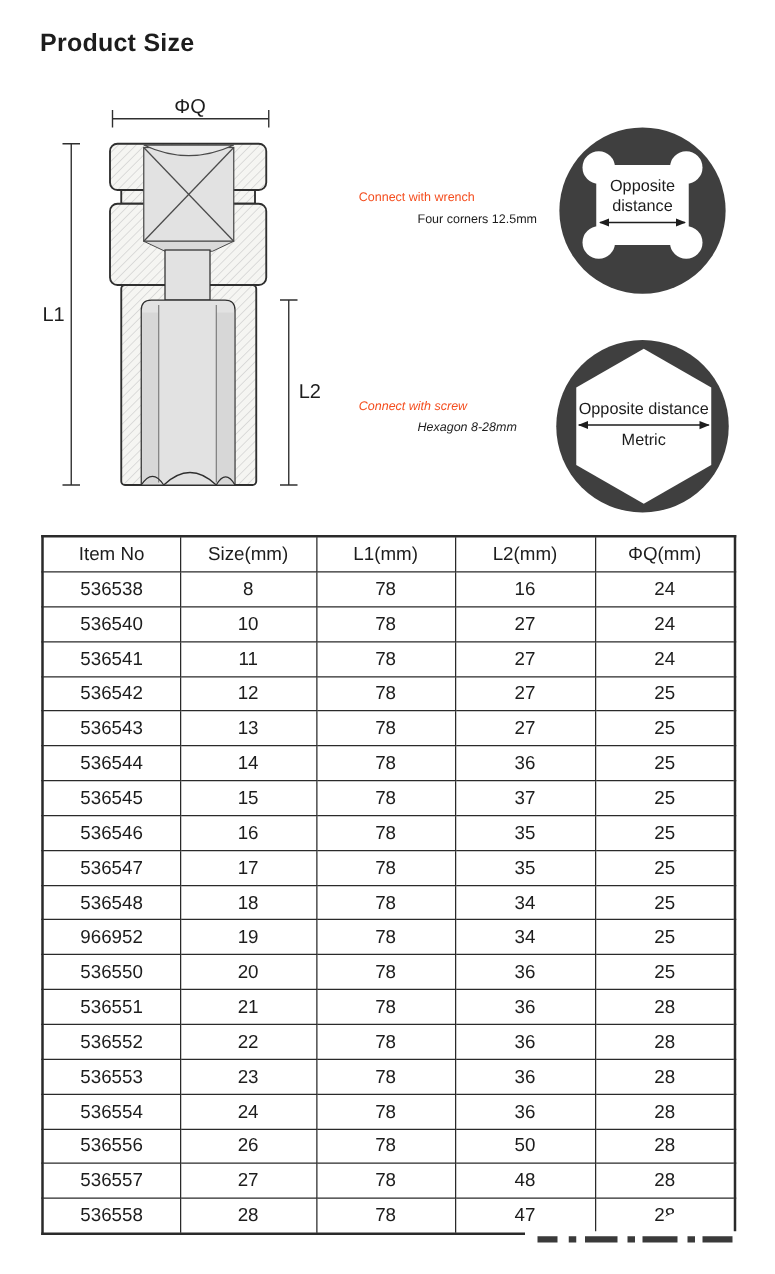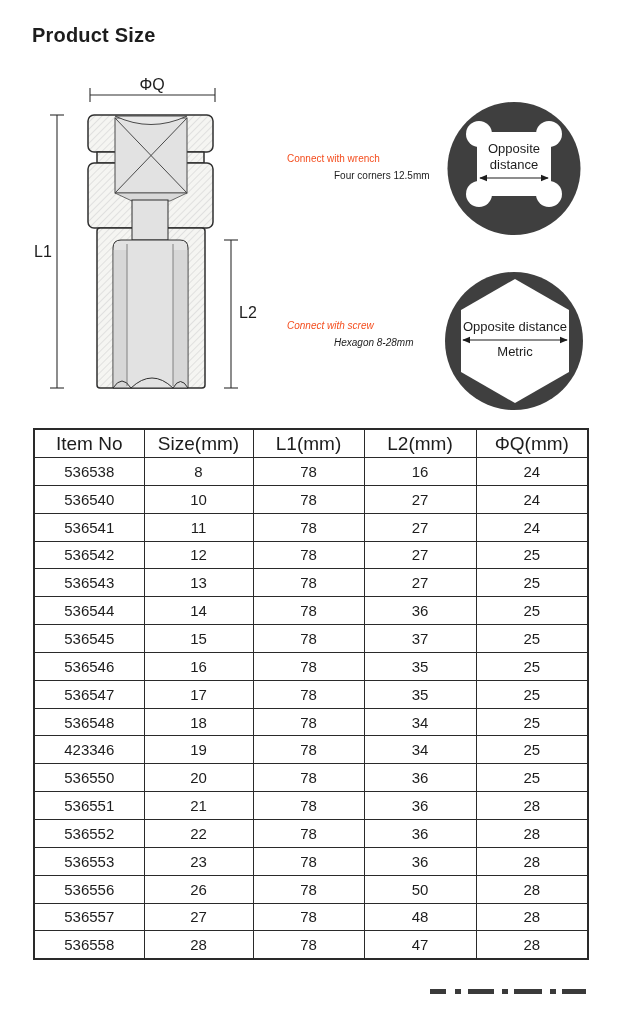--- a/index.html
+++ b/index.html
@@ -10,21 +10,21 @@
   .socket-svg{position:absolute;left:30px;top:60px;width:260px;height:360px;}
   .inserts-svg{position:absolute;left:430px;top:90px;width:170px;height:330px;}
   .ann{position:absolute;left:287px;line-height:17px;font-size:10px;white-space:nowrap;}
   .ann1{top:150px;} .ann2{top:317px;font-style:italic;}
   .ann-title{color:var(--accent-orange,#F44D1E);}
   .ann-sub{color:var(--ink);margin-left:47px;}
   table.spec{position:absolute;left:33px;top:428px;width:554px;border-collapse:collapse;
              table-layout:fixed;border:2px solid var(--table-border,#2a2a2a);}
   table.spec th,table.spec td{border:1px solid var(--table-border,#2a2a2a);text-align:center;
              padding:0;font-weight:400;color:var(--ink);}
-  table.spec th{height:27px;font-size:19px;}
+  table.spec th{height:27px;font-size:15px;}
   table.spec td{height:26.85px;font-size:15px;}
   .wm-white{position:absolute;left:420px;top:985px;width:176px;height:13px;background:#fff;}
   .wm-dash{position:absolute;top:989px;height:5px;background:#3a3a3a;}
   .wm-smudge{position:absolute;left:531px;top:970px;width:23px;height:9px;background:#fff;
              border-radius:50%;transform:rotate(-8deg);}
   svg text{font-family:"Liberation Sans", sans-serif;fill:var(--ink,#1d1d1d);}
 </style>
 </head>
 <body>
 
@@ -209,21 +209,21 @@
           <td>25</td>
         </tr>
         <tr>
           <td>536548</td>
           <td>18</td>
           <td>78</td>
           <td>34</td>
           <td>25</td>
         </tr>
         <tr>
-          <td>423346</td>
+          <td>966952</td>
           <td>19</td>
           <td>78</td>
           <td>34</td>
           <td>25</td>
         </tr>
         <tr>
           <td>536550</td>
           <td>20</td>
           <td>78</td>
           <td>36</td>
@@ -239,20 +239,27 @@
         <tr>
           <td>536552</td>
           <td>22</td>
           <td>78</td>
           <td>36</td>
           <td>28</td>
         </tr>
         <tr>
           <td>536553</td>
           <td>23</td>
+          <td>78</td>
+          <td>36</td>
+          <td>28</td>
+        </tr>
+        <tr>
+          <td>536554</td>
+          <td>24</td>
           <td>78</td>
           <td>36</td>
           <td>28</td>
         </tr>
         <tr>
           <td>536556</td>
           <td>26</td>
           <td>78</td>
           <td>50</td>
           <td>28</td>

